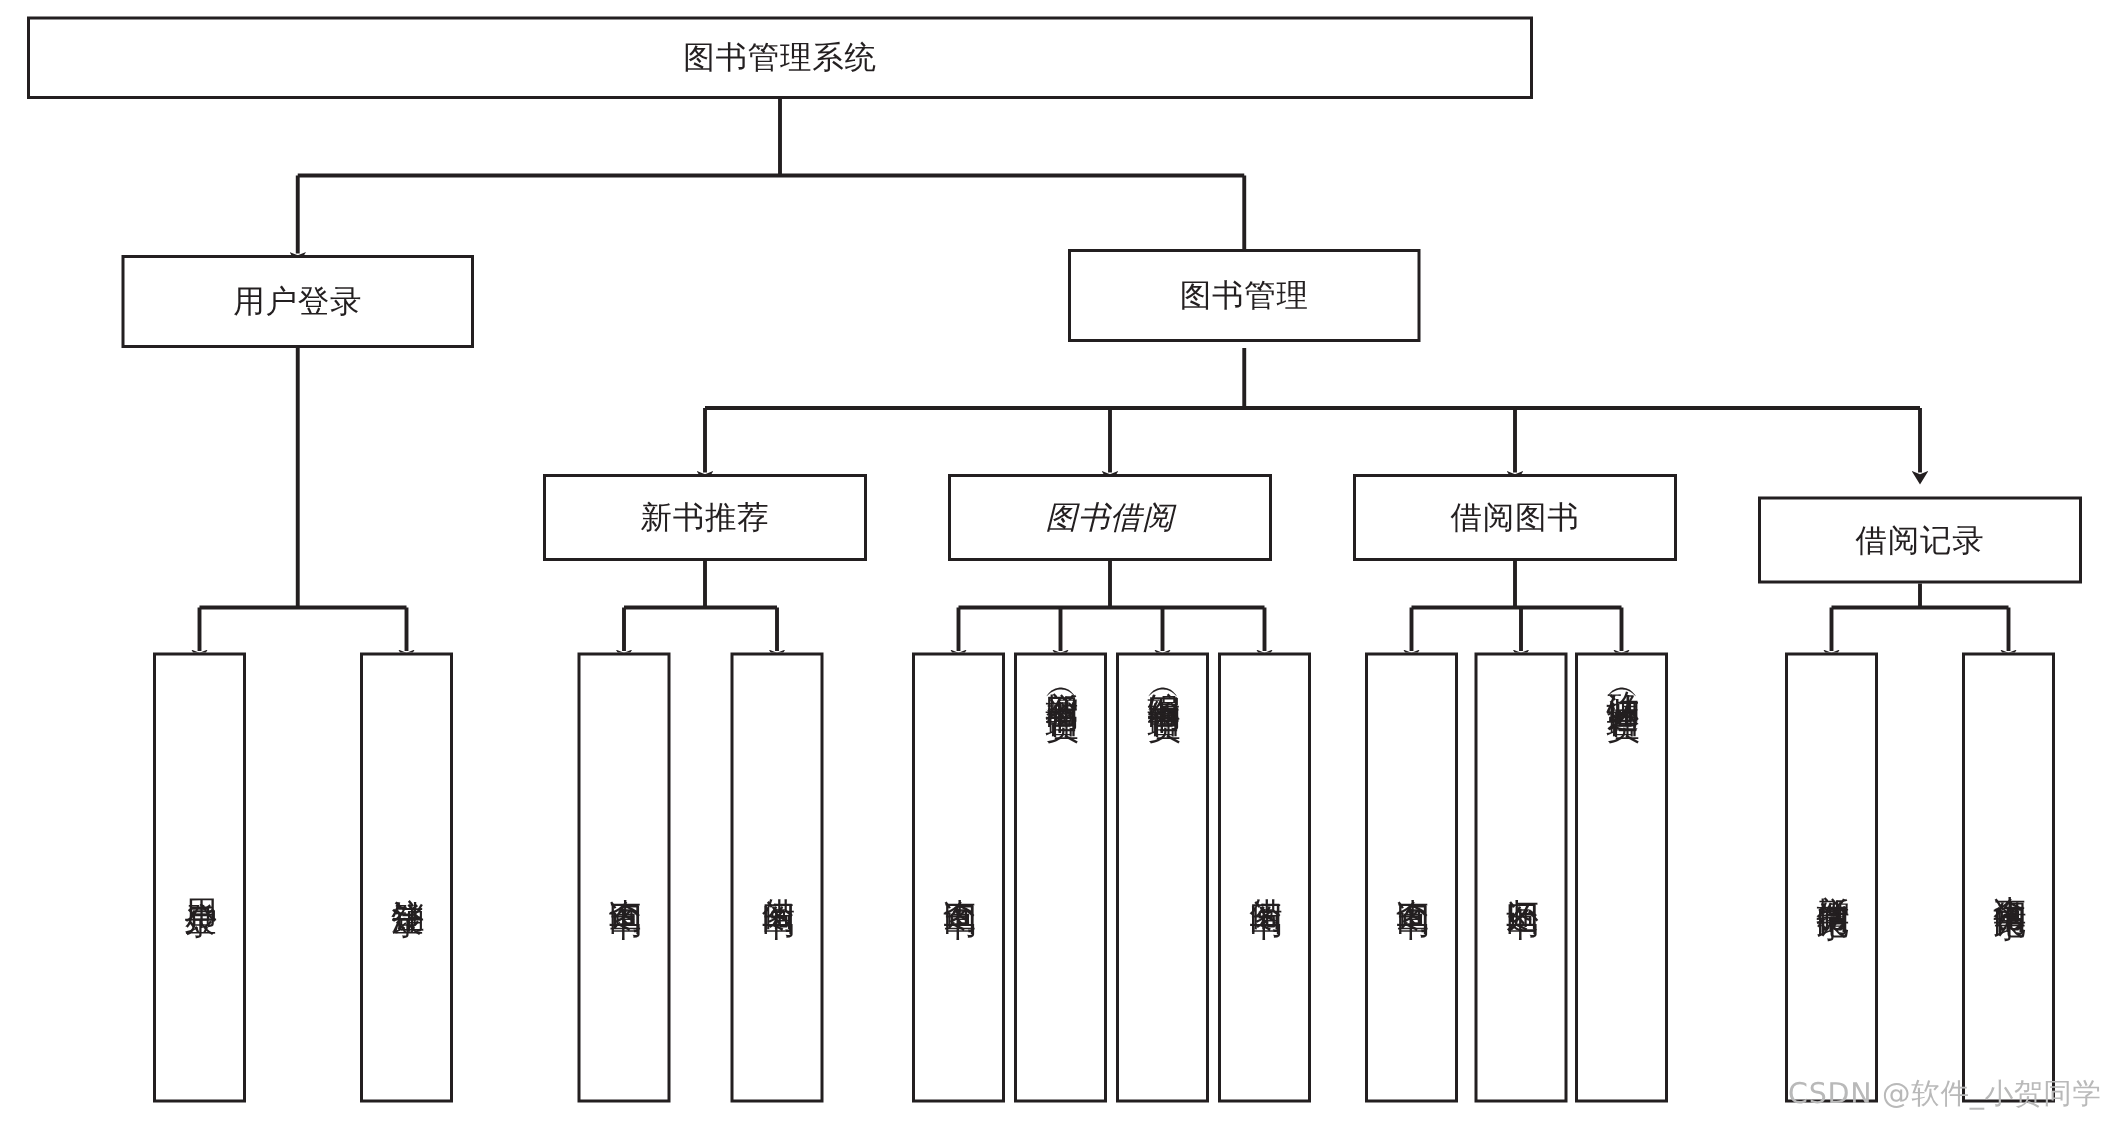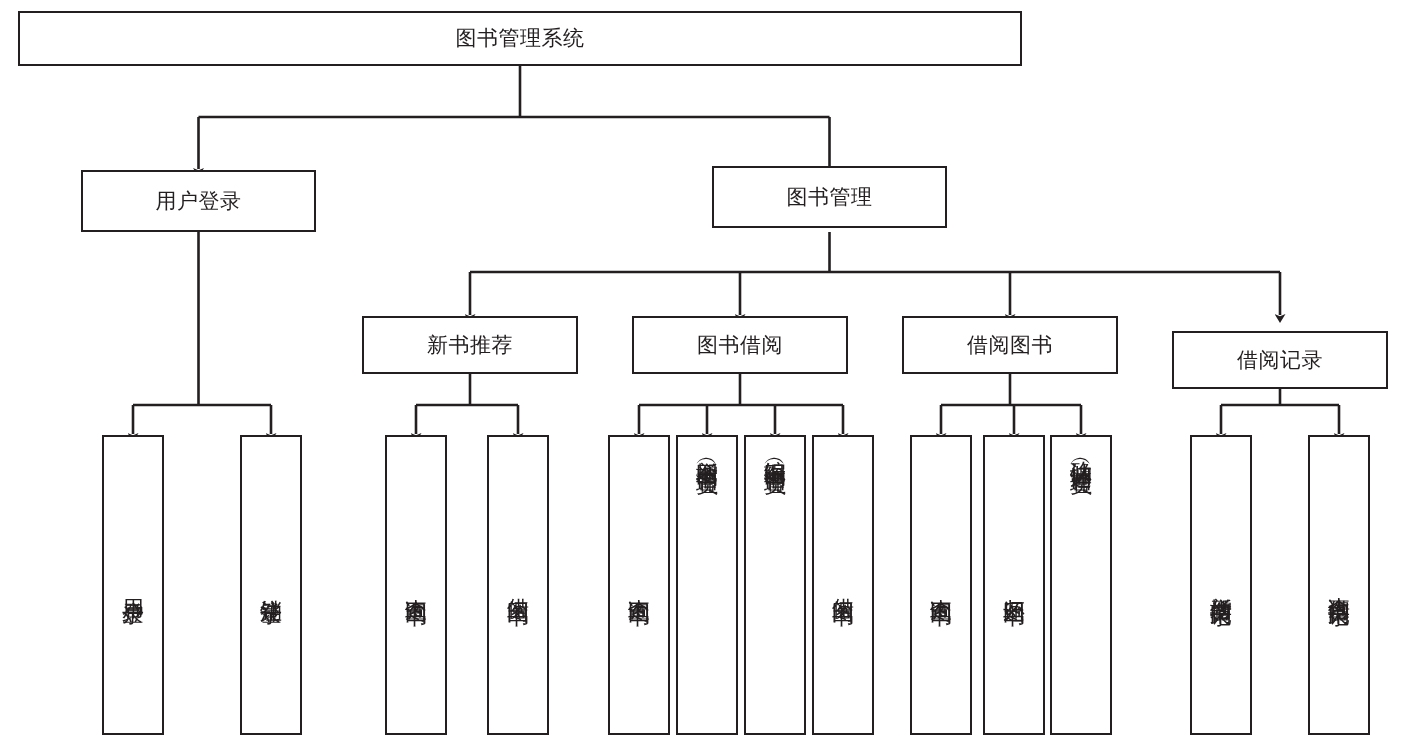--- a/index.html
+++ b/index.html
@@ -124,21 +124,21 @@
       </div>
       <div class="node horiz" style="left: 81px; top: 170px; width: 235px; height: 62px;">
         <span class="lbl">用户登录</span>
       </div>
       <div class="node horiz" style="left: 712px; top: 166px; width: 235px; height: 62px;">
         <span class="lbl">图书管理</span>
       </div>
       <div class="node horiz" style="left: 362px; top: 316px; width: 216px; height: 58px;">
         <span class="lbl">新书推荐</span>
       </div>
-      <div class="node horiz" style="left: 632px; top: 316px; width: 216px; height: 58px;">
+      <div class="node horiz" style="left: 632px; top: 316px; width: 216px; height: 58px; font-style: italic;">
         <span class="lbl">图书借阅</span>
       </div>
       <div class="node horiz" style="left: 902px; top: 316px; width: 216px; height: 58px;">
         <span class="lbl">借阅图书</span>
       </div>
       <div class="node horiz" style="left: 1172px; top: 316px; width: 216px; height: 58px; margin-top: 15px;">
         <span class="lbl">借阅记录</span>
       </div>
       <div class="node vert centered" style="left: 102px; top: 435px; width: 62px; height: 300px;">
         <span class="lbl">用户登录</span>
@@ -174,13 +174,14 @@
         <span class="lbl">确认归还（管理员）</span>
       </div>
       <div class="node vert centered" style="left: 1190px; top: 435px; width: 62px; height: 300px;">
         <span class="lbl">新增借阅记录</span>
       </div>
       <div class="node vert centered" style="left: 1308px; top: 435px; width: 62px; height: 300px;">
         <span class="lbl">查询借阅记录</span>
       </div>
     </div>
 
+  <div class="watermark" style="left:1192px; top:716px;">CSDN @软件_小贺同学</div>
 </div>
 
 </body></html>

